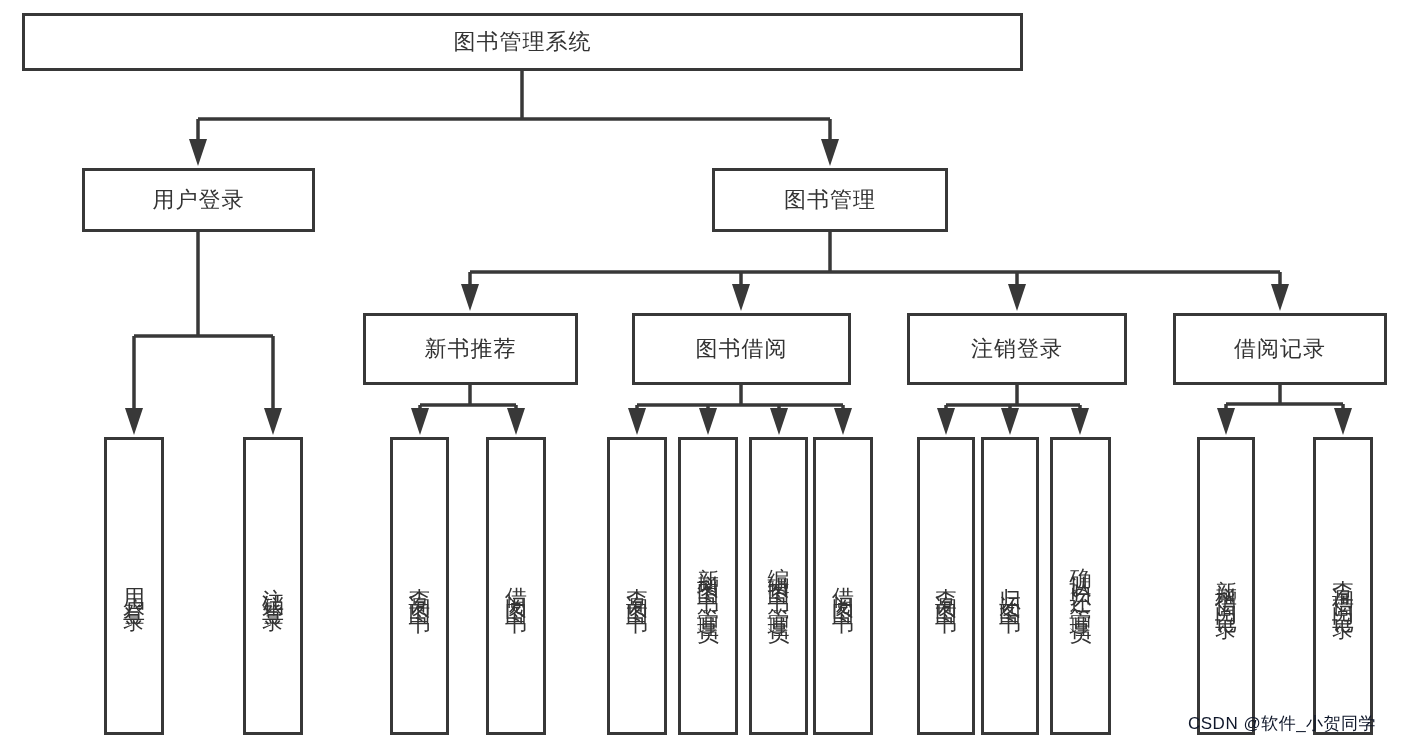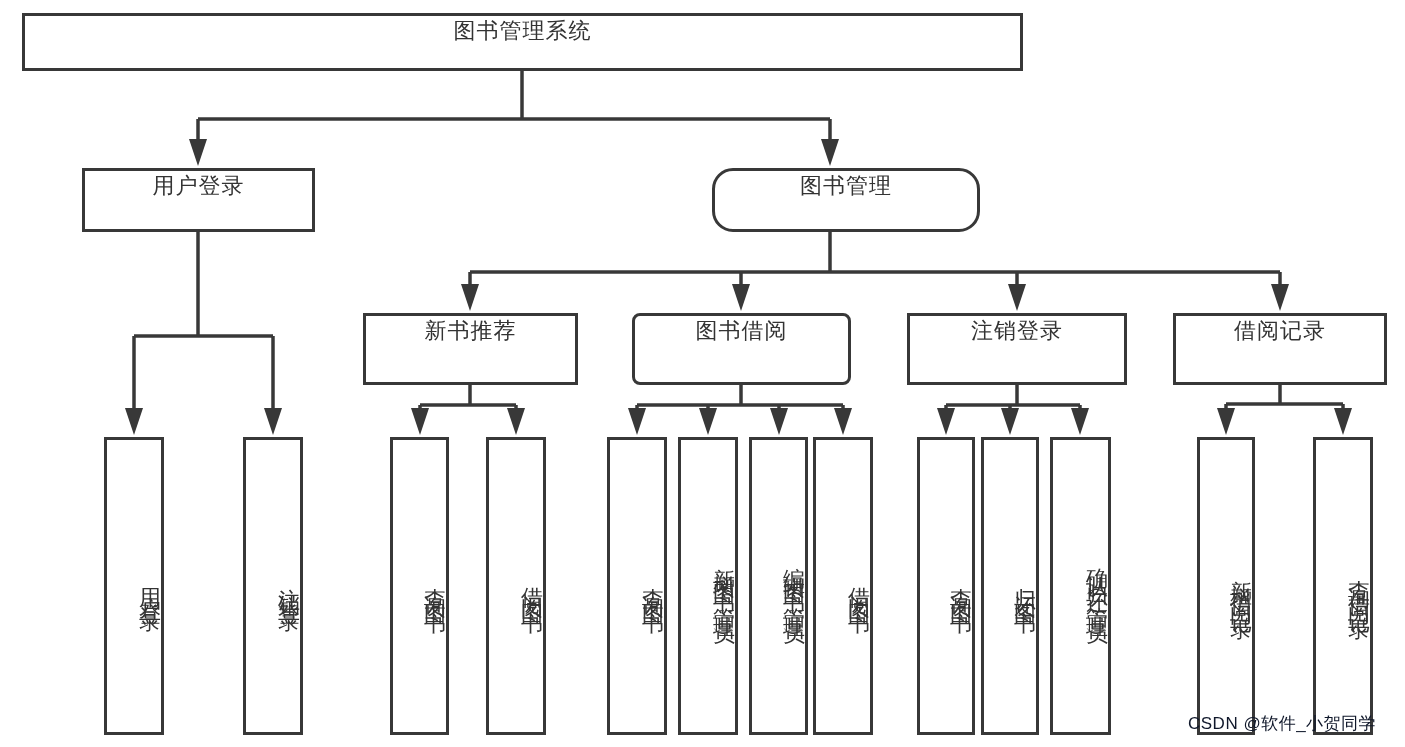--- a/index.html
+++ b/index.html
@@ -5,21 +5,21 @@
   html,body { margin:0; padding:0; background:#ffffff; }
   .stage {
     position:relative; width:1405px; height:747px; background:#ffffff;
     font-family:"Liberation Sans", sans-serif; color:#333333; overflow:hidden;
   }
   .connectors { position:absolute; left:0; top:0; width:1405px; height:747px; }
   .connectors line { stroke:#383838; stroke-width:3.5; }
   .connectors polygon { fill:#383838; stroke:none; }
   .box {
     position:absolute; box-sizing:border-box; background:#ffffff;
-    border:3px solid #383838; display:flex; align-items:flex-start; justify-content:center;
+    border:3px solid #383838; display:flex; align-items:center; justify-content:center;
   }
   .hbox { font-size:22px; letter-spacing:1px; white-space:nowrap; }
   .hbox.root { left:22px; top:13px; width:1001px; height:58px; }
   .hbox.lvl2 { top:168px; height:64px; }
   .hbox.lvl3 { top:313px; height:72px; }
   .vbox {
     top:437px; height:298px;
     writing-mode:vertical-rl; text-orientation:mixed;
     font-size:22px; letter-spacing:8px; line-height:1;
   }
@@ -110,28 +110,28 @@
     </g>
   </svg>
 
   <div class="box hbox root">
     <span>图书管理系统</span>
   </div>
 
   <div class="box hbox lvl2" style="left:82px; width:233px;">
     <span>用户登录</span>
   </div>
-  <div class="box hbox lvl2" style="left:712px; width:268px;border-radius:21px;">
+  <div class="box hbox lvl2" style="left:712px; width:236px;">
     <span>图书管理</span>
   </div>
 
   <div class="box hbox lvl3" style="left:363px; width:215px;">
     <span>新书推荐</span>
   </div>
-  <div class="box hbox lvl3" style="left:632px; width:219px;border-radius:8px;">
+  <div class="box hbox lvl3" style="left:632px; width:219px;">
     <span>图书借阅</span>
   </div>
   <div class="box hbox lvl3" style="left:907px; width:220px;">
     <span>注销登录</span>
   </div>
   <div class="box hbox lvl3" style="left:1173px; width:214px;">
     <span>借阅记录</span>
   </div>
 
   <div class="box vbox" style="left:104px; width:60px;">

